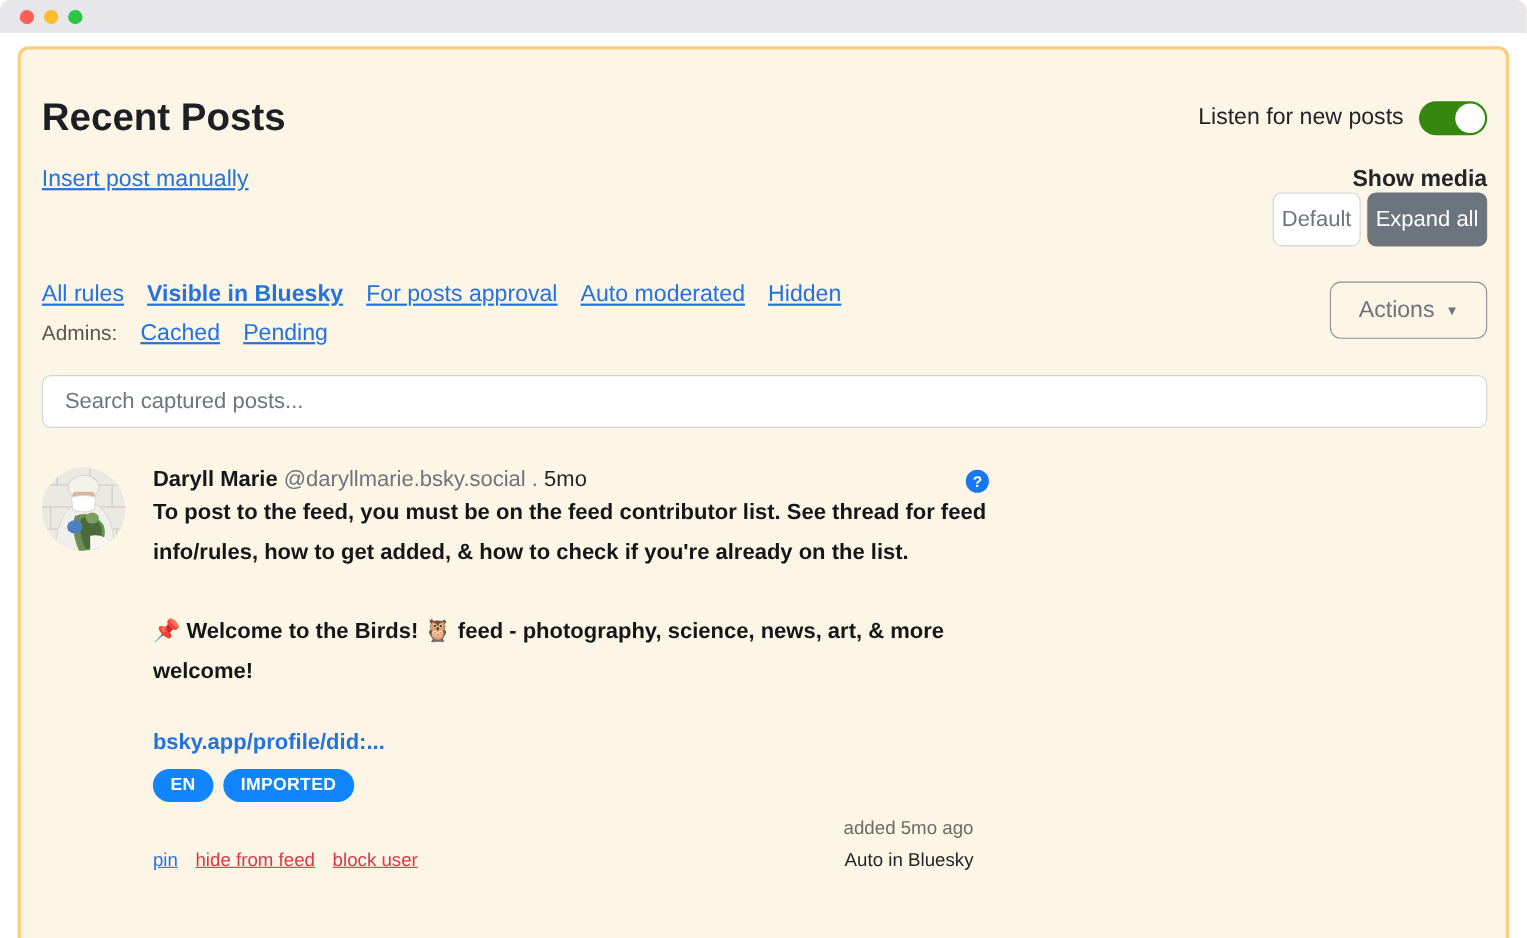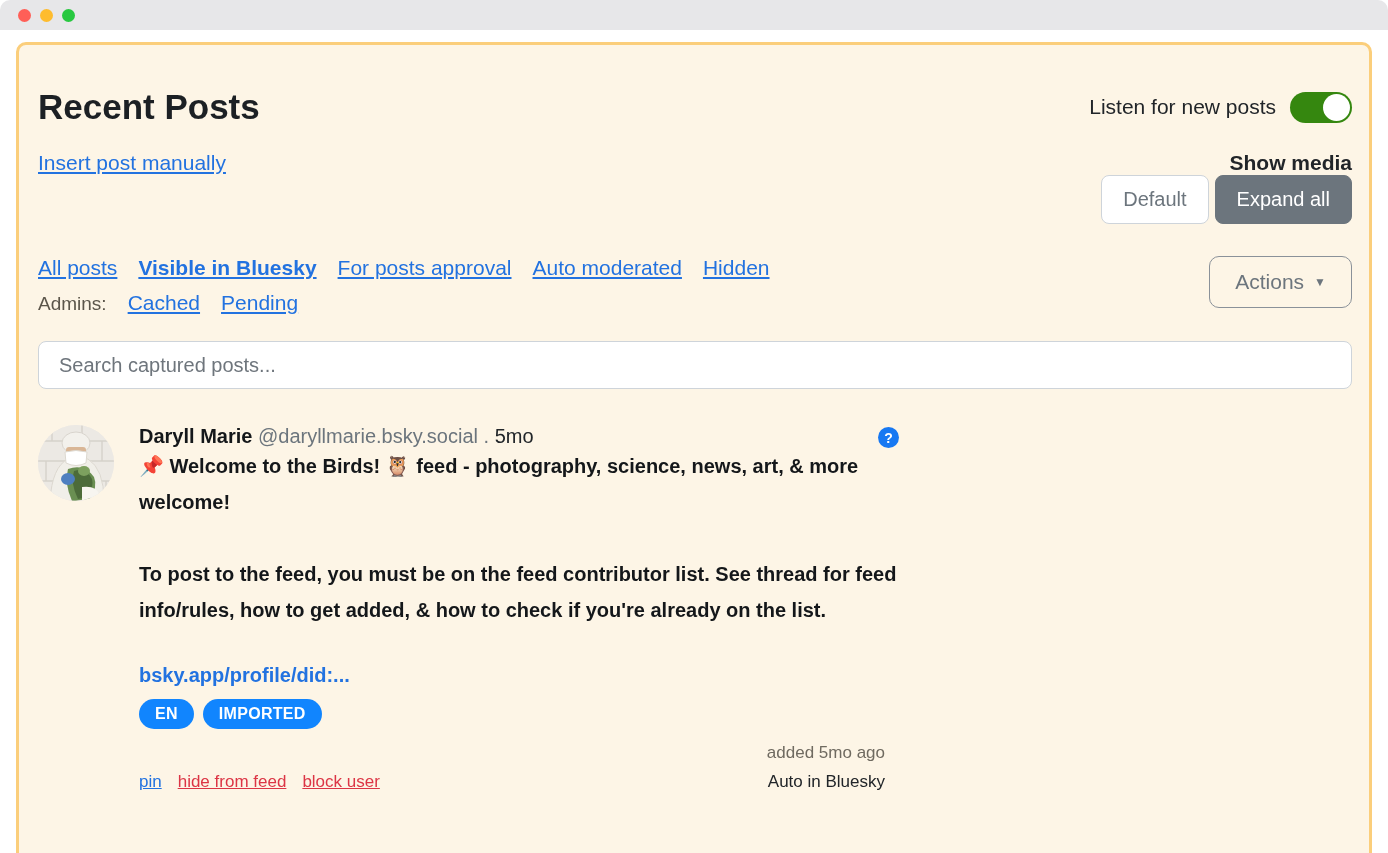--- a/index.html
+++ b/index.html
@@ -45,21 +45,21 @@
     position:absolute; top:2px; right:2px; width:27px; height:27px;
     border-radius:50%; background:#ffffff;
   }
 
   
   .row-b { display:flex; justify-content:space-between; align-items:flex-start; margin-top:24px; }
   .insert-link { font-size:21px; }
   .media-col { text-align:right; }
   .show-media { font-size:21px; font-weight:700; }
   .btn-row { display:flex; gap:6px; }
-  .btn { font-size:20px; padding:12px 21px; border-radius:8px; cursor:pointer;
+  .btn { font-size:20px; padding:12px 7px; border-radius:8px; cursor:pointer;
          font-family:"Liberation Sans",sans-serif; }
   .btn-default { background:#ffffff; border:1px solid #ced4da; color:#6c757d; }
   .btn-expand { background:#6c757d; border:1px solid #6c757d; color:#ffffff; }
 
   
   .row-c { display:flex; justify-content:space-between; align-items:flex-start; margin-top:32px; }
   .nav-line { display:flex; gap:21px; font-size:21px; }
   .nav-line a.active { font-weight:700; }
   .admins-line { display:flex; gap:21px; font-size:21px; margin-top:11px; align-items:flex-end; }
   .admins-label { color:#5b554a; font-size:19px; }
@@ -137,21 +137,21 @@
       <div class="btn-row">
         <button class="btn btn-default">Default</button>
         <button class="btn btn-expand">Expand all</button>
       </div>
     </div>
   </div>
 
   <div class="row-c">
     <div>
       <div class="nav-line">
-        <a>All posts</a>
+        <a>All rules</a>
         <a class="active">Visible in Bluesky</a>
         <a>For posts approval</a>
         <a>Auto moderated</a>
         <a>Hidden</a>
       </div>
       <div class="admins-line">
         <span class="admins-label">Admins:</span>
         <a>Cached</a>
         <a>Pending</a>
       </div>
@@ -195,22 +195,22 @@
         <div>
           <span class="author-name">Daryll Marie</span>
           <span class="author-handle">@daryllmarie.bsky.social</span>
           <span class="dot-sep">.</span>
           <span class="post-age">5mo</span>
         </div>
         <div class="help-icon">?</div>
       </div>
 
       <div class="post-text">
+        <p>To post to the feed, you must be on the feed contributor list. See thread for feed info/rules, how to get added, &amp; how to check if you're already on the list.</p>
         <p>📌 Welcome to the Birds! 🦉 feed - photography, science, news, art, &amp; more welcome!</p>
-        <p>To post to the feed, you must be on the feed contributor list. See thread for feed info/rules, how to get added, &amp; how to check if you're already on the list.</p>
       </div>
 
       <a class="post-link">bsky.app/profile/did:...</a>
 
       <div class="badges">
         <span class="badge">EN</span>
         <span class="badge">IMPORTED</span>
       </div>
 
       <div class="meta-added">added 5mo ago</div>

